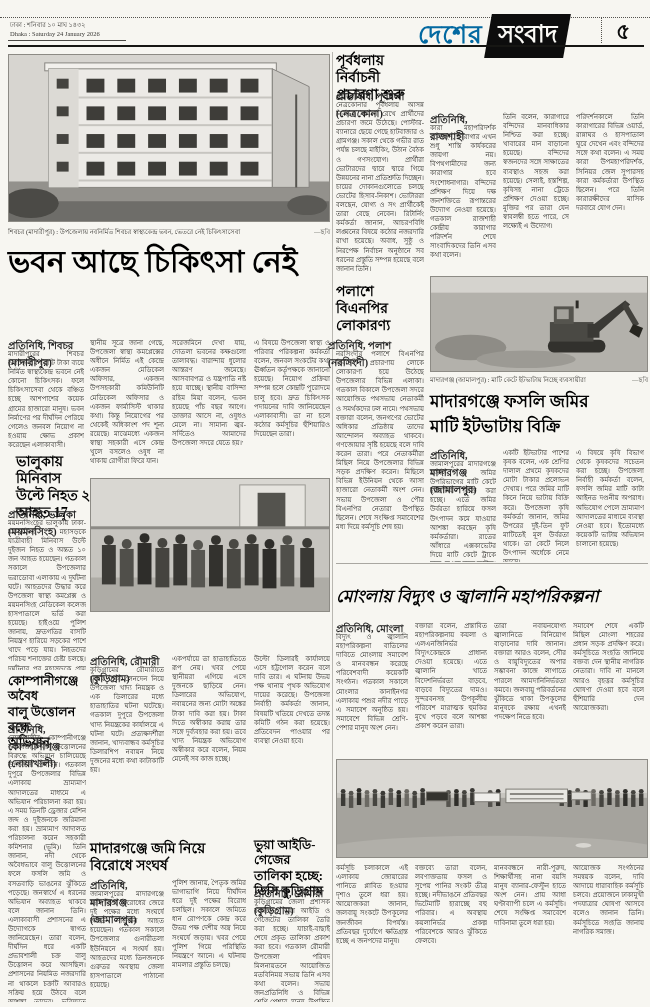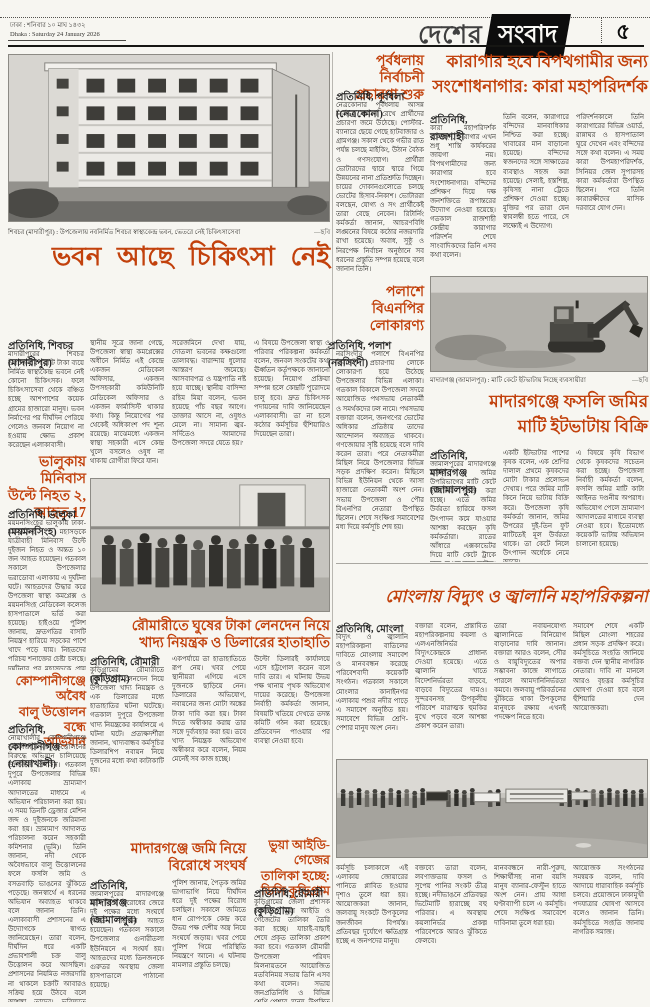--- a/index.html
+++ b/index.html
@@ -7,38 +7,38 @@
   .page {
     position:relative; width:650px; height:1007px; margin:0 auto;
     background:#f7f6f1; color:#1c1c1c; overflow:hidden;
     font-family:"Liberation Serif","DejaVu Serif",serif;
   }
   .abs { position:absolute; }
   .dotted-top { border-top:1px dotted #55544f; }
   .date-block { font-size:6.5px; line-height:1.45; color:#3a3936; }
   .date-underline { border-bottom:1px solid #4a4945; }
   .mast { display:flex; align-items:center; gap:5px; white-space:nowrap; }
-  .mast-plain { font-size:25px; font-weight:bold; letter-spacing:1px; color:#404040; }
+  .mast-plain { font-size:25px; font-weight:bold; letter-spacing:1px; color:#0369a1; }
   .mast-box { background:#0d0d0d; color:#fbfaf6; font-size:24px; font-weight:bold;
               padding:1px 10px 3px; transform:skewX(-10deg); }
   .mast-box > span { display:inline-block; transform:skewX(10deg); }
   .vdot { border-left:1px dotted #55544f; }
   .pageno { font-size:22px; font-weight:bold; color:#0d0d0d; }
   .header-rule { border-top:2px solid #161613; }
   .section-divider { border-left:1px solid #b9b7b1; }
   .hrule { border-top:1px solid #a9a7a1; }
 
   .photo { border:1px solid #8d8b85; background:#c9c7c2; overflow:hidden; }
   .photo svg { display:block; width:100%; height:100%; }
   .caption { font-size:6.5px; color:#33322e; display:flex; justify-content:space-between; gap:6px; }
   .caption .credit { white-space:nowrap; color:#55544f; }
 
-  .headline { font-weight:bold; text-align:right; color:#c2410c; }
+  .headline { font-weight:bold; text-align:left; color:#000000; }
   .headline div { display:block; }
-  .h-main  { font-size:26px; line-height:1.3;font-family:Liberation Mono, monospace; }
+  .h-main  { font-size:30px; line-height:1.3; }
   .h-big   { font-size:17px; line-height:1.45; }
   .h-mid   { font-size:14px; line-height:1.22; }
   .h-sub   { font-size:12.5px; line-height:1.22; }
 
   .byline { font-size:10px; font-weight:bold; color:#222; }
   .body-text {
     font-size:6.8px; line-height:1.34; text-align:justify;
     color:#2b2a27; overflow:hidden; word-break:break-word;
   }
 </style>
@@ -125,21 +125,21 @@
   <div class="abs headline h-main" style="left:8px;top:242px;width:322px;">
     <div>ভবন আছে চিকিৎসা নেই</div>
   </div>
 
   <div class="abs byline" style="left:8px;top:338px;width:76px;">প্রতিনিধি, শিবচর (মাদারীপুর)</div>
   <div class="abs body-text" style="left:8px;top:349px;width:76px;height:101px;">মাদারীপুরের শিবচর উপজেলায় কোটি টাকা ব্যয়ে নির্মিত স্বাস্থ্যকেন্দ্র ভবনে নেই কোনো চিকিৎসক। ফলে চিকিৎসাসেবা থেকে বঞ্চিত হচ্ছে আশপাশের কয়েক গ্রামের হাজারো মানুষ। ভবন নির্মাণের পর দীর্ঘদিন পেরিয়ে গেলেও জনবল নিয়োগ না হওয়ায় ক্ষোভ প্রকাশ করেছেন এলাকাবাসী।</div>
   <div class="abs body-text" style="left:90px;top:338px;width:74px;height:138px;">স্থানীয় সূত্রে জানা গেছে, উপজেলা স্বাস্থ্য কমপ্লেক্সের অধীনে নির্মিত এই কেন্দ্রে একজন মেডিকেল অফিসার, একজন উপসহকারী কমিউনিটি মেডিকেল অফিসার ও একজন ফার্মাসিস্ট থাকার কথা। কিন্তু নিয়োগের পর থেকেই অধিকাংশ পদ শূন্য রয়েছে। মাঝেমধ্যে একজন স্বাস্থ্য সহকারী এসে কেন্দ্র খুলে বসলেও ওষুধ না থাকায় রোগীরা ফিরে যান।</div>
   <div class="abs body-text" style="left:172px;top:338px;width:74px;height:138px;">সরেজমিনে দেখা যায়, দোতলা ভবনের কক্ষগুলো তালাবদ্ধ। বারান্দায় ধুলোর আস্তরণ জমেছে। আসবাবপত্র ও যন্ত্রপাতি নষ্ট হয়ে যাচ্ছে। স্থানীয় বাসিন্দা রহিম মিয়া বলেন, 'ভবন হয়েছে পাঁচ বছর আগে। ডাক্তার আসে না, ওষুধও মেলে না। সামান্য জ্বর-সর্দিতেও আমাদের উপজেলা সদরে যেতে হয়।'</div>
   <div class="abs body-text" style="left:254px;top:338px;width:76px;height:138px;">এ বিষয়ে উপজেলা স্বাস্থ্য ও পরিবার পরিকল্পনা কর্মকর্তা বলেন, জনবল সংকটের কথা ঊর্ধ্বতন কর্তৃপক্ষকে জানানো হয়েছে। নিয়োগ প্রক্রিয়া সম্পন্ন হলে কেন্দ্রটি পুরোদমে চালু হবে। দ্রুত চিকিৎসক পদায়নের দাবি জানিয়েছেন এলাকাবাসী। তা না হলে কঠোর কর্মসূচির হুঁশিয়ারিও দিয়েছেন তারা।</div>
 
-  <div class="abs headline h-mid" style="left:8px;top:453px;width:78px;">
+  <div class="abs headline h-mid" style="left:16px;top:453px;width:78px;">
     <div>ভালুকায় মিনিবাস</div>
     <div>উল্টে নিহত ২,</div>
     <div>আহত 17</div>
   </div>
   <div class="abs byline" style="left:8px;top:507px;width:78px;">প্রতিনিধি, ভালুকা (ময়মনসিংহ)</div>
   <div class="abs body-text" style="left:8px;top:518px;width:78px;height:152px;">ময়মনসিংহের ভালুকায় ঢাকা-ময়মনসিংহ মহাসড়কে যাত্রীবাহী মিনিবাস উল্টে দুইজন নিহত ও অন্তত ১০ জন আহত হয়েছেন। গতকাল সকালে উপজেলার ভরাডোবা এলাকায় এ দুর্ঘটনা ঘটে। আহতদের উদ্ধার করে উপজেলা স্বাস্থ্য কমপ্লেক্স ও ময়মনসিংহ মেডিকেল কলেজ হাসপাতালে ভর্তি করা হয়েছে। হাইওয়ে পুলিশ জানায়, দ্রুতগতির বাসটি নিয়ন্ত্রণ হারিয়ে সড়কের পাশে খাদে পড়ে যায়। নিহতদের পরিচয় শনাক্তের চেষ্টা চলছে। দুর্ঘটনার পর মহাসড়কে প্রায় এক ঘণ্টা যান চলাচল বন্ধ থাকে।</div>
 
   <div class="abs headline h-sub" style="left:8px;top:674px;width:78px;">
     <div>কোম্পানীগঞ্জে অবৈধ</div>
     <div>বালু উত্তোলন বন্ধে</div>
@@ -178,24 +178,20 @@
         <circle cx="180" cy="66" r="5" fill="#2e2d2a"></circle>
           <rect x="173" y="71" width="14" height="40" fill="#2e2d2a"></rect>
         <circle cx="198" cy="62" r="5" fill="#504f4a"></circle>
           <rect x="191" y="67" width="14" height="42" fill="#504f4a"></rect>
         <circle cx="218" cy="65" r="5" fill="#3a3935"></circle>
           <rect x="211" y="70" width="14" height="40" fill="#3a3935"></rect>
       </g>
     </svg>
   </div>
 
-  <div class="abs headline h-mid" style="left:90px;top:617px;width:240px;">
-    <div>রৌমারীতে ঘুষের টাকা লেনদেন নিয়ে</div>
-    <div>খাদ্য নিয়ন্ত্রক ও ডিলারের হাতাহাতি</div>
-  </div>
   <div class="abs byline" style="left:90px;top:654px;width:74px;">প্রতিনিধি, রৌমারী (কুড়িগ্রাম)</div>
   <div class="abs body-text" style="left:90px;top:665px;width:74px;height:167px;">কুড়িগ্রামের রৌমারীতে ঘুষের টাকা লেনদেন নিয়ে উপজেলা খাদ্য নিয়ন্ত্রক ও এক ডিলারের মধ্যে হাতাহাতির ঘটনা ঘটেছে। গতকাল দুপুরে উপজেলা খাদ্য নিয়ন্ত্রকের কার্যালয়ে এ ঘটনা ঘটে। প্রত্যক্ষদর্শীরা জানান, খাদ্যবান্ধব কর্মসূচির ডিলারশিপ নবায়ন নিয়ে দুজনের মধ্যে কথা কাটাকাটি হয়।</div>
   <div class="abs body-text" style="left:172px;top:654px;width:74px;height:178px;">একপর্যায়ে তা হাতাহাতিতে রূপ নেয়। খবর পেয়ে স্থানীয়রা এগিয়ে এসে দুজনকে ছাড়িয়ে নেন। ডিলারের অভিযোগ, নবায়নের জন্য মোটা অঙ্কের টাকা দাবি করা হয়। টাকা দিতে অস্বীকার করায় তার সঙ্গে দুর্ব্যবহার করা হয়। তবে খাদ্য নিয়ন্ত্রক অভিযোগ অস্বীকার করে বলেন, নিয়ম মেনেই সব কাজ হচ্ছে।</div>
   <div class="abs body-text" style="left:254px;top:654px;width:76px;height:178px;">উল্টো ডিলারই কার্যালয়ে এসে হট্টগোল করেন বলে দাবি তার। এ ঘটনায় উভয় পক্ষ থানায় পৃথক অভিযোগ দায়ের করেছে। উপজেলা নির্বাহী কর্মকর্তা জানান, বিষয়টি খতিয়ে দেখতে তদন্ত কমিটি গঠন করা হয়েছে। প্রতিবেদন পাওয়ার পর ব্যবস্থা নেওয়া হবে।</div>
 
   <div class="abs headline h-mid" style="left:90px;top:840px;width:156px;">
     <div>মাদারগঞ্জে জমি নিয়ে</div>
     <div>বিরোধে সংঘর্ষ</div>
   </div>
   <div class="abs byline" style="left:90px;top:878px;width:74px;">প্রতিনিধি, মাদারগঞ্জ (জামালপুর)</div>
@@ -217,24 +213,20 @@
   <div class="abs byline" style="left:336px;top:89px;width:88px;">প্রতিনিধি, পূর্বধলা (নেত্রকোনা)</div>
   <div class="abs body-text" style="left:336px;top:100px;width:88px;height:172px;">নেত্রকোনার পূর্বধলায় আসন্ন নির্বাচন সামনে রেখে প্রার্থীদের প্রচারণা জমে উঠেছে। পোস্টার-ব্যানারে ছেয়ে গেছে হাটবাজার ও গ্রামগঞ্জ। সকাল থেকে গভীর রাত পর্যন্ত চলছে মাইকিং, উঠান বৈঠক ও গণসংযোগ। প্রার্থীরা ভোটারদের দ্বারে দ্বারে গিয়ে উন্নয়নের নানা প্রতিশ্রুতি দিচ্ছেন। চায়ের দোকানগুলোতে চলছে ভোটের হিসাব-নিকাশ। ভোটাররা বলছেন, যোগ্য ও সৎ প্রার্থীকেই তারা বেছে নেবেন। রিটার্নিং কর্মকর্তা জানান, আচরণবিধি লঙ্ঘনের বিষয়ে কঠোর নজরদারি রাখা হয়েছে। অবাধ, সুষ্ঠু ও নিরপেক্ষ নির্বাচন অনুষ্ঠানে সব ধরনের প্রস্তুতি সম্পন্ন হয়েছে বলে জানান তিনি।</div>
 
   <div class="abs headline h-mid" style="left:336px;top:283px;width:88px;">
     <div>পলাশে বিএনপির</div>
     <div>লোকারণ্য</div>
   </div>
   <div class="abs byline" style="left:328px;top:338px;width:88px;">প্রতিনিধি, পলাশ (নরসিংদী)</div>
   <div class="abs body-text" style="left:336px;top:349px;width:88px;height:211px;">নরসিংদীর পলাশে বিএনপির নির্বাচনী প্রচারণায় লোকে লোকারণ্য হয়ে উঠেছে উপজেলার বিভিন্ন এলাকা। গতকাল বিকালে উপজেলা সদরে আয়োজিত পথসভায় নেতাকর্মী ও সমর্থকদের ঢল নামে। পথসভায় বক্তারা বলেন, জনগণের ভোটের অধিকার প্রতিষ্ঠায় তাদের আন্দোলন অব্যাহত থাকবে। গণজোয়ার সৃষ্টি হয়েছে বলে দাবি করেন তারা। পরে নেতাকর্মীরা মিছিল নিয়ে উপজেলার বিভিন্ন সড়ক প্রদক্ষিণ করেন। মিছিলে বিভিন্ন ইউনিয়ন থেকে আসা হাজারো নেতাকর্মী অংশ নেন। সভায় উপজেলা ও পৌর বিএনপির নেতারা উপস্থিত ছিলেন। শেষে সংক্ষিপ্ত সমাবেশের মধ্য দিয়ে কর্মসূচি শেষ হয়।</div>
 
-  <div class="abs headline h-big" style="left:424px;top:50px;width:224px;">
-    <div>কারাগার হবে বিপথগামীর জন্য</div>
-    <div>সংশোধনাগার: কারা মহাপরিদর্শক</div>
-  </div>
   <div class="abs byline" style="left:430px;top:112px;width:66px;">প্রতিনিধি, রাজশাহী</div>
   <div class="abs body-text" style="left:430px;top:123px;width:66px;height:149px;">কারা মহাপরিদর্শক বলেছেন, কারাগার এখন শুধু শাস্তি কার্যকরের জায়গা নয়। বিপথগামীদের জন্য কারাগার হবে সংশোধনাগার। বন্দিদের প্রশিক্ষণ দিয়ে দক্ষ জনশক্তিতে রূপান্তরের উদ্যোগ নেওয়া হয়েছে। গতকাল রাজশাহী কেন্দ্রীয় কারাগার পরিদর্শন শেষে সাংবাদিকদের তিনি এসব কথা বলেন।</div>
   <div class="abs body-text" style="left:503px;top:112px;width:66px;height:160px;">তিনি বলেন, কারাগারে বন্দিদের মানবাধিকার নিশ্চিত করা হচ্ছে। খাবারের মান বাড়ানো হয়েছে। বন্দিদের স্বজনদের সঙ্গে সাক্ষাতের ব্যবস্থাও সহজ করা হয়েছে। সেলাই, হস্তশিল্প, কৃষিসহ নানা ট্রেডে প্রশিক্ষণ দেওয়া হচ্ছে। মুক্তির পর তারা যেন স্বাবলম্বী হতে পারে, সে লক্ষ্যেই এ উদ্যোগ।</div>
   <div class="abs body-text" style="left:576px;top:112px;width:68px;height:160px;">পরিদর্শনকালে তিনি কারাগারের বিভিন্ন ওয়ার্ড, রান্নাঘর ও হাসপাতাল ঘুরে দেখেন এবং বন্দিদের সঙ্গে কথা বলেন। এ সময় কারা উপমহাপরিদর্শক, সিনিয়র জেল সুপারসহ কারা কর্মকর্তারা উপস্থিত ছিলেন। পরে তিনি কারারক্ষীদের মাসিক দরবারে যোগ দেন।</div>
 
   <div class="abs photo" style="left:430px;top:276px;width:218px;height:96px;">
     <svg viewBox="0 0 218 96" preserveAspectRatio="none">
       <rect width="218" height="96" fill="#b3b1ab"></rect>
       <rect width="218" height="16" fill="#d5d3ce"></rect>
       <ellipse cx="40" cy="72" rx="36" ry="13" fill="#8e8c86"></ellipse>

